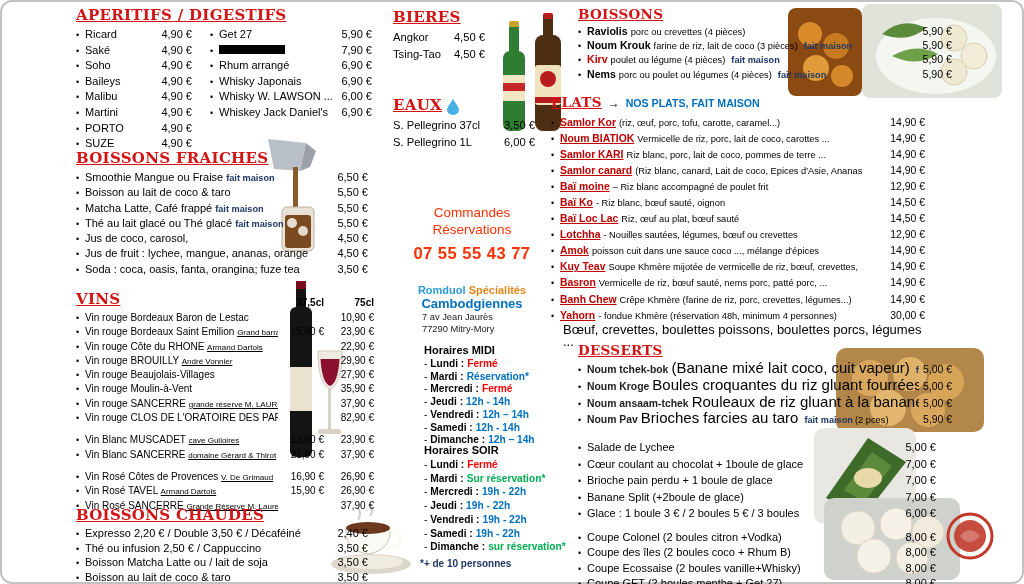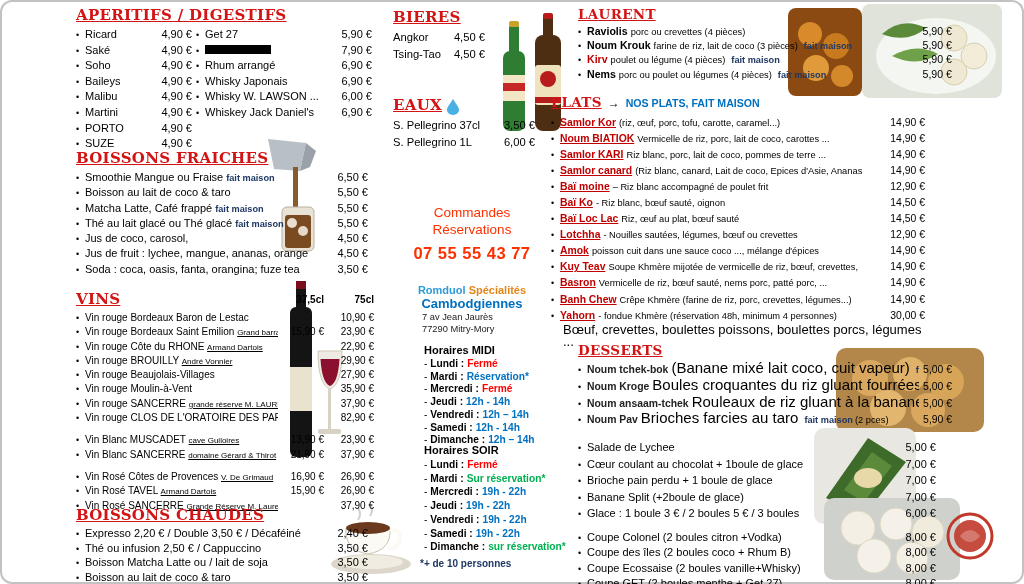--- a/index.html
+++ b/index.html
@@ -12,27 +12,27 @@
 .hdr-lg{font-size:15px}
 .hdr-md{font-size:13.5px}
 .row{display:flex;align-items:baseline;font-size:11px;line-height:14.6px}
 .b::before{content:"•";flex:none;width:9px;font-size:9px}
 .lbl{flex:1;min-width:0;white-space:nowrap;overflow:hidden}
 .prc{flex:none;margin-left:4px;white-space:nowrap}
 .fm{color:#1f3864;font-weight:700;font-size:9.2px;margin-left:3px}
 .redact{display:none}
 .redact[data-on="1"]{display:inline-block;width:66px;height:9px;background:#000}
 #sec-aperitifs{left:76px;top:6px;width:296px}
-#sec-aperitifs .cols{display:flex;gap:4px}
+#sec-aperitifs .cols{display:flex;gap:18px}
 #sec-aperitifs .c1{width:116px}
 #sec-aperitifs .c2{flex:1}
 #sec-fraiches{left:76px;top:149px;width:292px}
 #sec-fraiches .row{line-height:14.3px}
 #sec-vins{left:76px;top:290px;width:298px}
-.vins-head{display:flex;align-items:center}
+.vins-head{display:flex;align-items:flex-end}
 .vins-head .hdr{flex:1;margin-bottom:0}
 .sizeh{flex:none;font-weight:700;font-size:10px;text-align:right}
 .s1{width:46px}.s2{width:50px}
 #sec-vins .row{font-size:10px;line-height:13.3px}
 #sec-vins .grp{margin-top:3px}
 #sec-vins .grp+.grp{margin-top:8px}
 .sub{font-size:8px;text-decoration:underline}
 .p1{flex:none;width:46px;text-align:right}
 .p2{flex:none;width:50px;text-align:right}
 #sec-chaudes{left:76px;top:506px;width:292px}
@@ -550,21 +550,21 @@
       <div class="hrow">
         <span class="hday">Dimanche :</span>
         <span class="hval" style="color: rgb(0, 176, 80);">sur réservation*</span>
       </div>
     </div>
 </section>
 
 <div id="note">*+ de 10 personnes</div>
 
 <section class="sec" id="sec-entrees">
-  <div class="hdr hdr-md">LAURENT</div>
+  <div class="hdr hdr-md">BOISSONS</div>
   <div>
 
       <div class="row b">
         <span class="lbl"><b class="nm">Raviolis</b><span class="ds">porc ou crevettes (4 pièces)</span><b class="fm"></b></span>
         <span class="prc">5,90 €</span>
       </div>
 
       <div class="row b">
         <span class="lbl"><b class="nm">Noum Krouk</b><span class="ds">farine de riz, lait de coco (3 pièces)</span><b class="fm">fait maison</b></span>
         <span class="prc">5,90 €</span>

